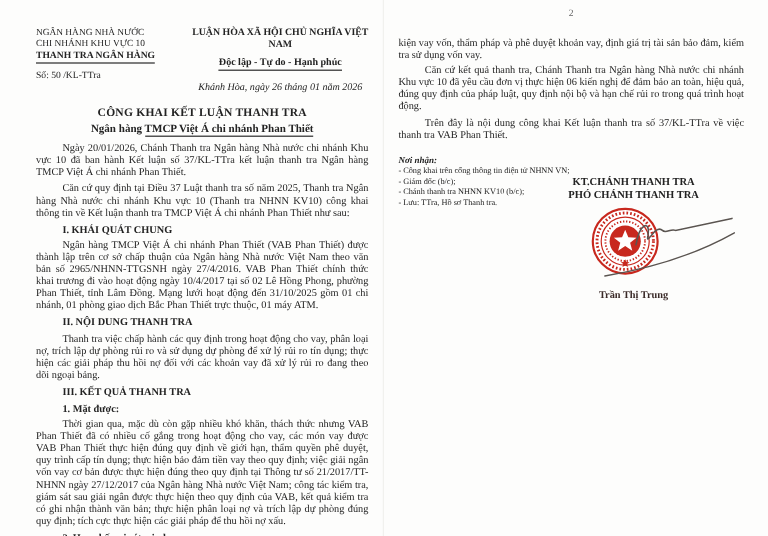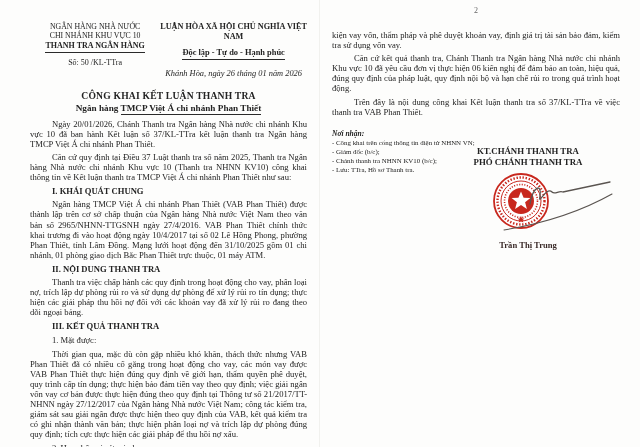--- a/index.html
+++ b/index.html
@@ -7,40 +7,40 @@
     width:640px;height:447px;display:flex;background:#fdfdfc;
     font-family:"Liberation Serif","DejaVu Serif",serif;color:#232323;
     box-shadow:inset 0 0 6px rgba(0,0,0,.08);
   }
   .page{width:320px;height:447px;box-sizing:border-box;overflow:hidden;background:#fdfdfc;}
   .page-1{padding:22px 12px 0 30px;border-right:1px solid #f1f1ee;}
   .page-2{padding:6px 20px 0 12px;position:relative;}
 
   
   .hdr{display:flex;}
-  .hdr-left{width:47%;text-align:center;font-size:7.8px;line-height:9.4px;}
+  .hdr-left{width:47%;text-align:left;font-size:7.8px;line-height:9.4px;}
   .hdr-left .org-bold{font-weight:bold;font-size:8px;border-bottom:1px solid #2a2a2a;display:inline-block;padding-bottom:1.5px;}
   .doc-no{margin-top:5px;font-size:8px;}
   .hdr-right{width:53%;text-align:center;}
   .motto1{font-weight:bold;font-size:8.2px;line-height:9.6px;}
   .motto2{font-weight:bold;font-size:8.4px;display:inline-block;border-bottom:1px solid #2a2a2a;padding-bottom:1.5px;margin-top:1px;}
   .dateline{font-style:italic;font-size:8.4px;margin-top:9px;}
 
   
   .title{margin-top:12px;text-align:center;}
   .t1{font-weight:bold;font-size:9.6px;letter-spacing:.2px;}
   .t2{font-weight:bold;font-size:9.2px;margin-top:2px;}
   .t2 .u{border-bottom:1px solid #2a2a2a;padding-bottom:1px;}
 
   
   .body{font-size:8.6px;line-height:10.1px;text-align:justify;margin-top:6px;}
   p.para{margin:3px 0 0 0;text-indent:22px;}
   p.noindent{margin:0;text-indent:0;}
   .h-sec{font-weight:bold;margin:4px 0 0 22px;}
-  .h-sub{font-weight:normal;margin:4px 0 0 22px;}
+  .h-sub{font-weight:bold;margin:4px 0 0 22px;}
 
   
   .pgnum{text-align:center;font-size:8px;color:#666;margin-bottom:15px;}
   .footer{position:relative;margin-top:13px;height:230px;}
   .recips{width:55%;font-size:6.9px;line-height:8.7px;text-align:left;}
   .recips .rh{font-weight:bold;font-style:italic;font-size:7.5px;margin-bottom:1px;}
   .sig{position:absolute;left:196px;top:16px;transform:translateX(-50%);width:176px;text-align:center;font-family:Liberation Serif, serif;}
   .sig .st{font-weight:bold;font-size:8.8px;line-height:11.5px;}
   .sealwrap{position:relative;height:66px;margin-top:3px;}
   .seal-svg{position:absolute;left:52px;top:0;}

